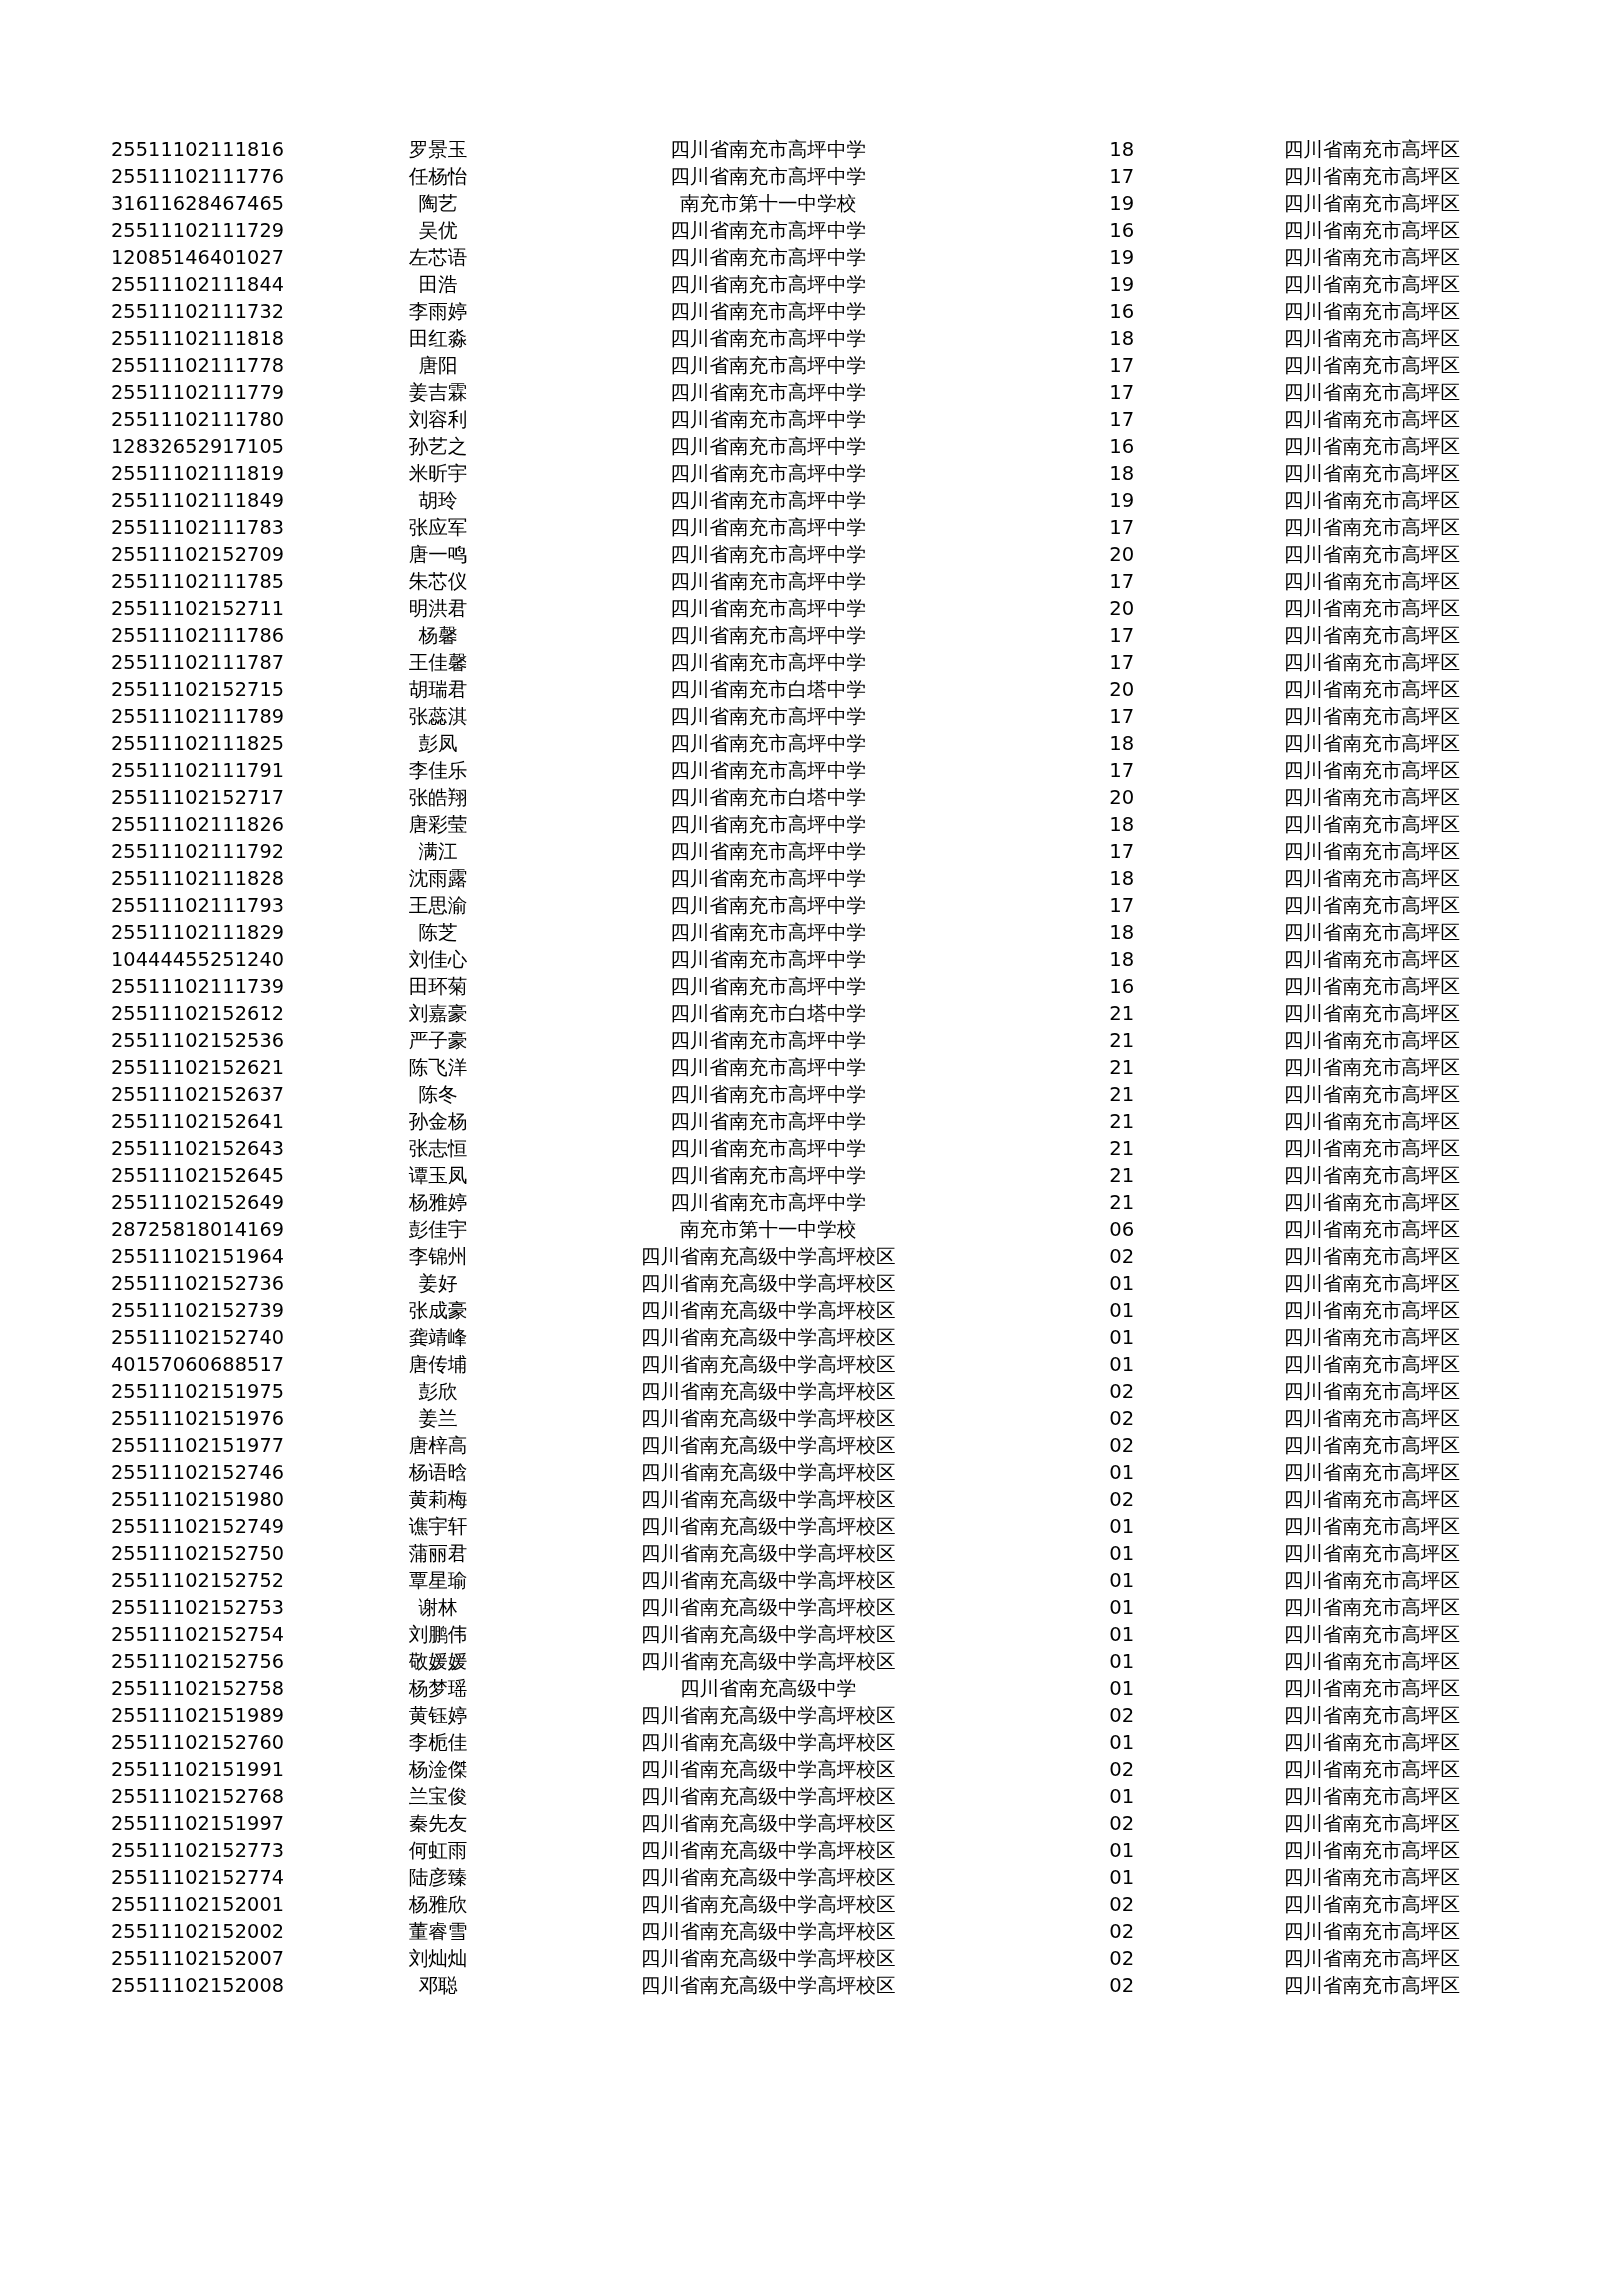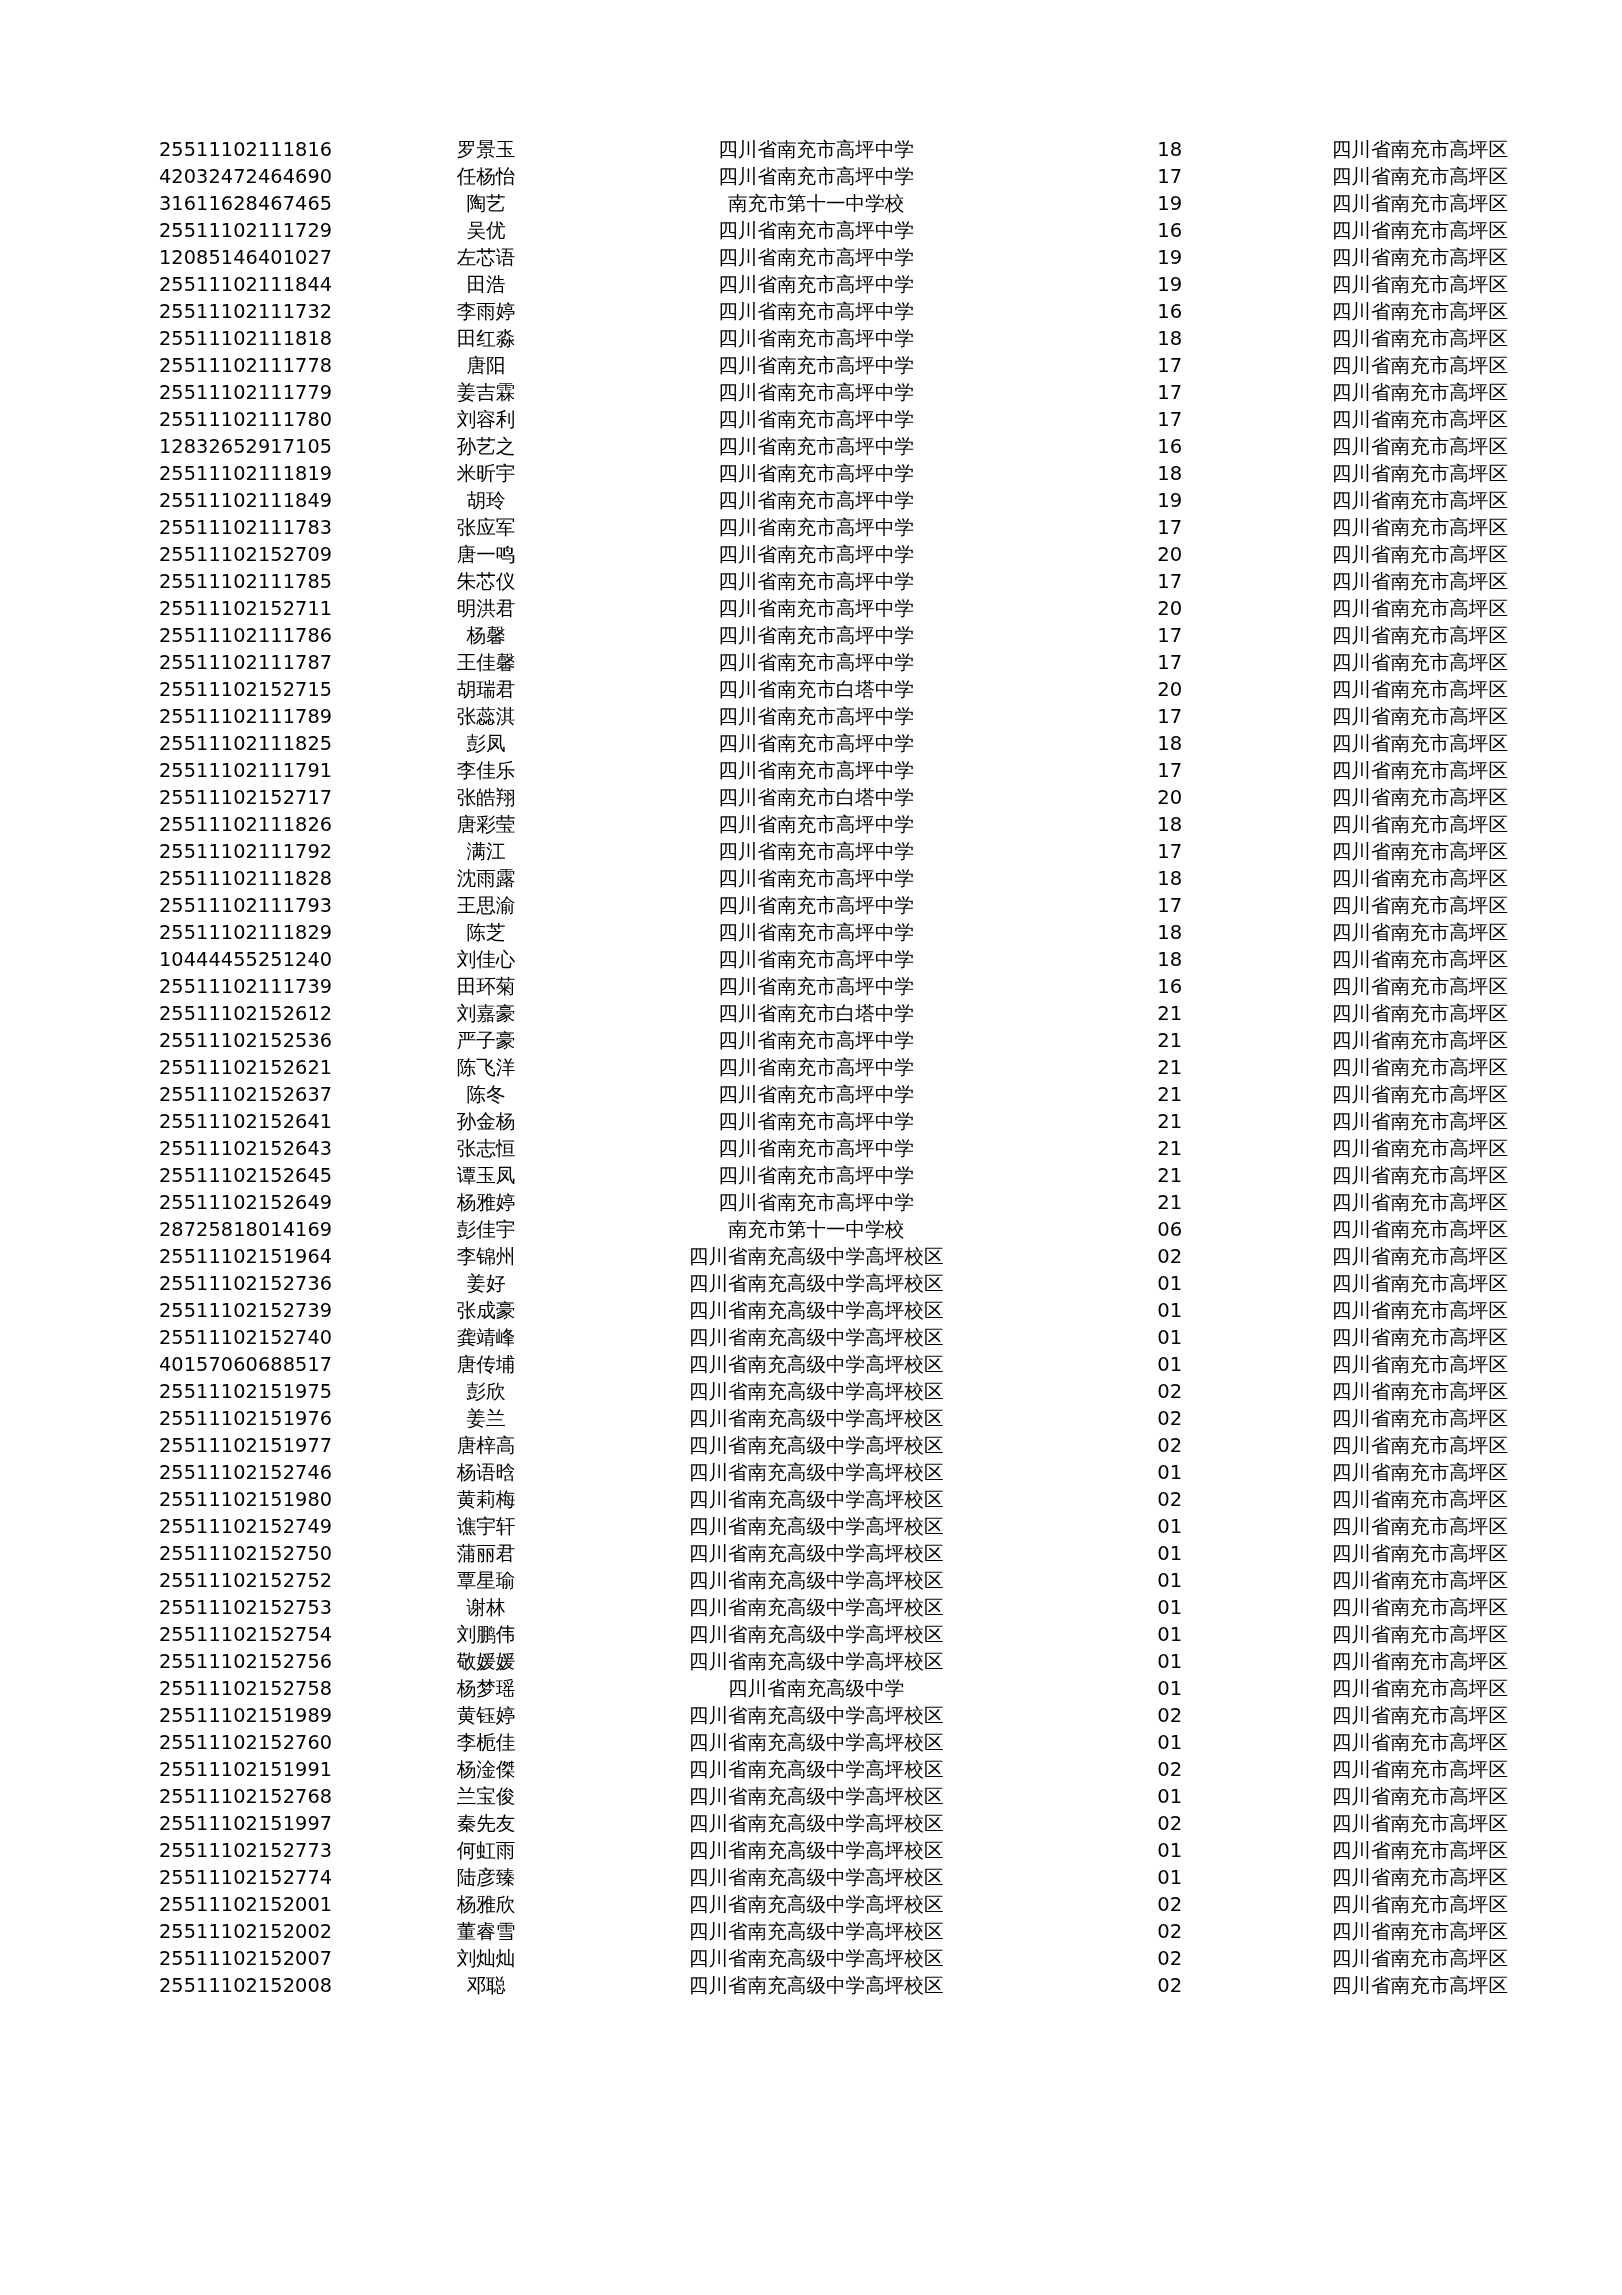--- a/index.html
+++ b/index.html
@@ -19,21 +19,20 @@
     box-sizing: border-box;
     padding: 136px 111px 0 111px;
     position: relative;
   }
   table.roster {
     width: 100%;
     border-collapse: collapse;
     table-layout: fixed;
     font-size: 19.6px;
     line-height: 1.0;
-    margin-left: 48px;
   }
   table.roster td {
     padding: 0;
     height: 27px;
     vertical-align: middle;
     white-space: nowrap;
     overflow: hidden;
   }
   col.c-id     { width: 236px; }
   col.c-name   { width: 170px; }
@@ -65,21 +64,21 @@
     <tbody>
         <tr>
           <td class="id">25511102111816</td>
           <td class="name">罗景玉</td>
           <td class="school">四川省南充市高坪中学</td>
           <td class="code">18</td>
           <td class="region">四川省南充市高坪区</td>
           <td class="flag">是</td>
         </tr>
         <tr>
-          <td class="id">42032472464690</td>
+          <td class="id">25511102111776</td>
           <td class="name">任杨怡</td>
           <td class="school">四川省南充市高坪中学</td>
           <td class="code">17</td>
           <td class="region">四川省南充市高坪区</td>
           <td class="flag">是</td>
         </tr>
         <tr>
           <td class="id">31611628467465</td>
           <td class="name">陶艺</td>
           <td class="school">南充市第十一中学校</td>

